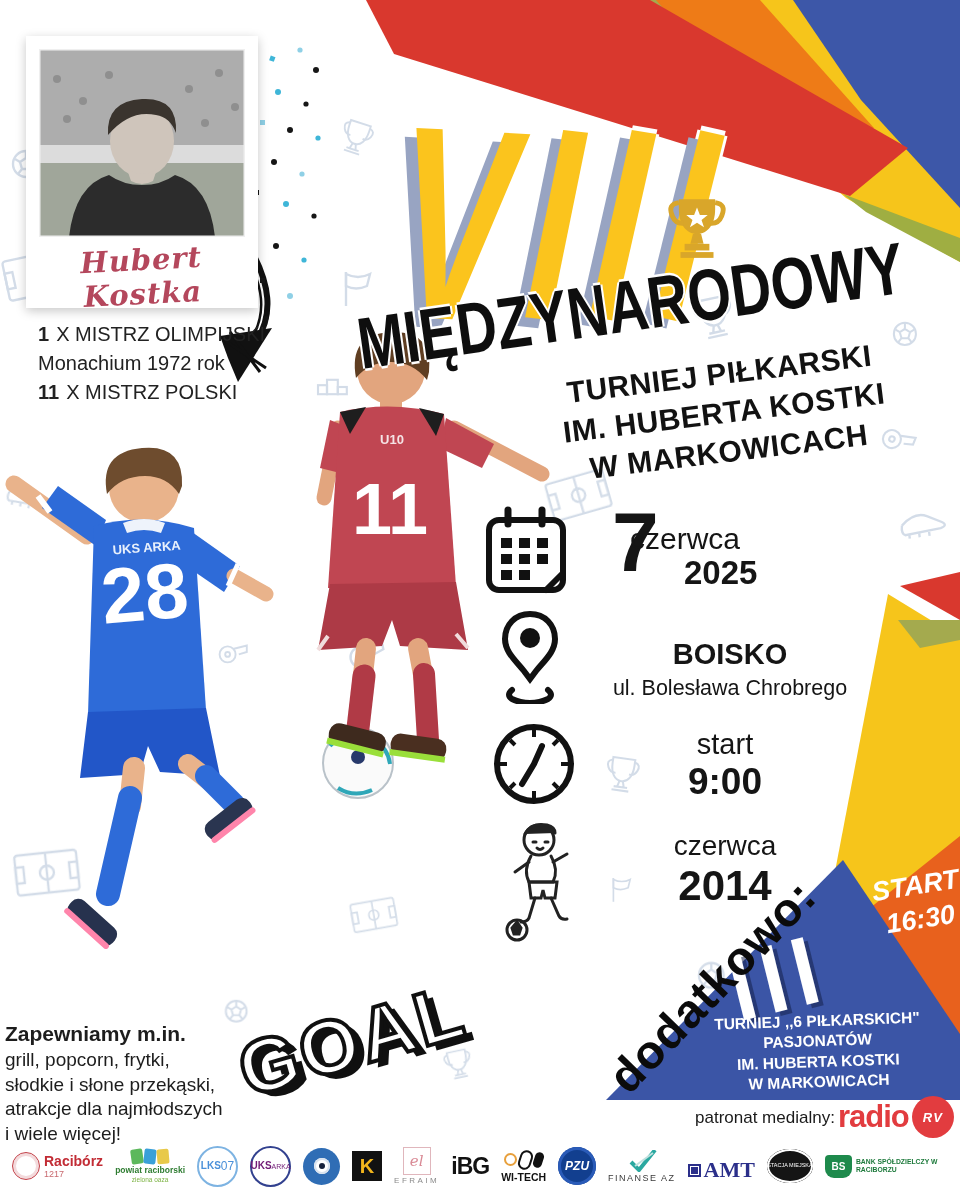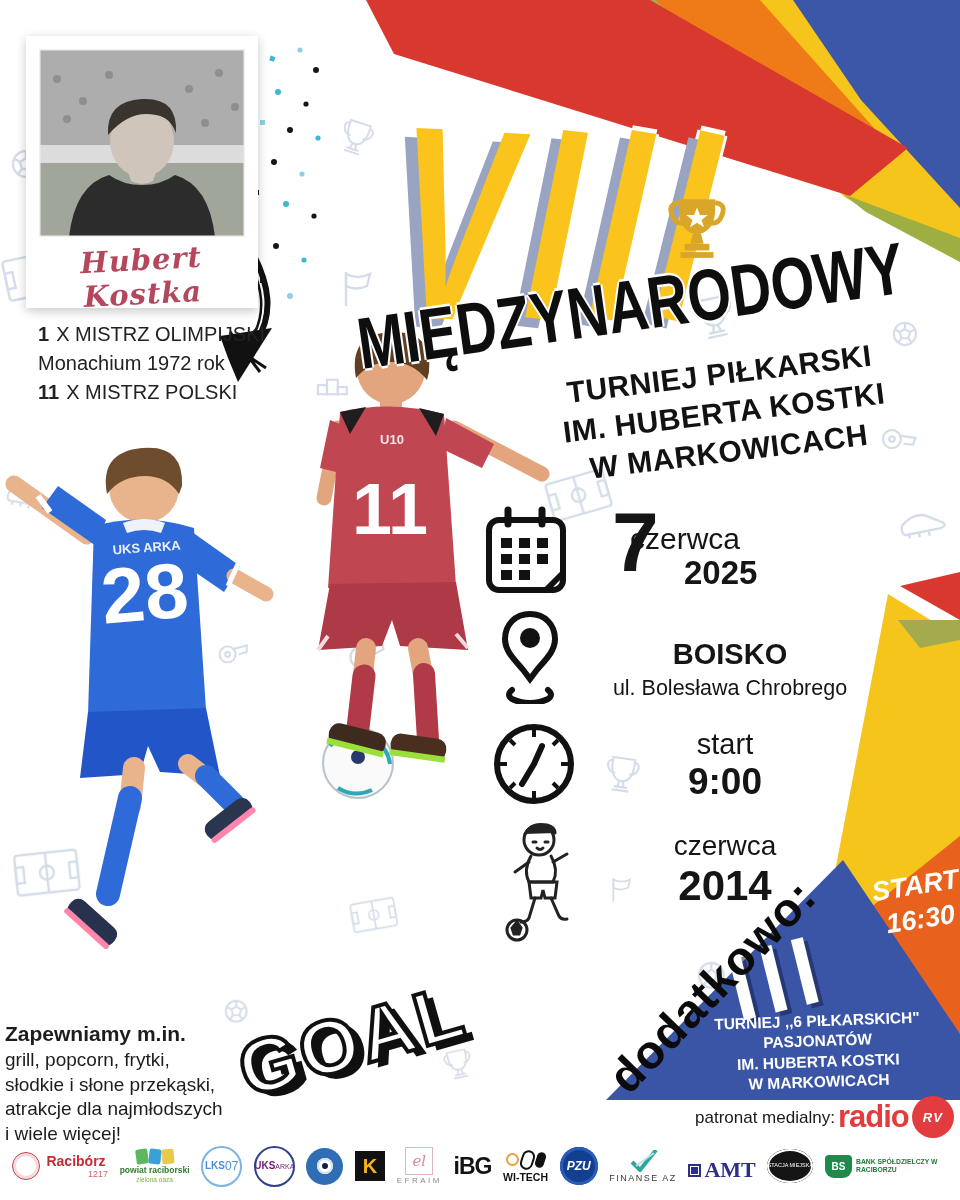--- a/index.html
+++ b/index.html
@@ -68,21 +68,21 @@
   .radio .rb{width:42px;height:42px;border-radius:50%;background:#e23c3f;color:#ffffff;margin-left:3px;
      display:flex;align-items:center;justify-content:center;font-size:13px;font-weight:800;
      font-style:italic;letter-spacing:1px;}
   
   .sponsors{left:0;top:1138px;width:960px;height:56px;display:flex;align-items:center;
      justify-content:space-between;padding:0 12px;box-sizing:border-box;z-index:8;}
   .sp{display:flex;flex-direction:column;align-items:center;justify-content:center;gap:1px;text-align:center;}
   .sp-row{display:flex;align-items:center;gap:4px;}
   .rac-crest{width:26px;height:26px;border:1.6px solid #c24048;border-radius:50%;box-shadow:inset 0 0 0 3px #f3dadc;}
   .rac-name{font-size:14px;font-weight:800;color:#c22c35;display:block;}
-  .rac-sub{font-size:9px;color:#c96a70;display:block;text-align:left;margin-left:44px;}
+  .rac-sub{font-size:9px;color:#c96a70;display:block;text-align:left;}
   .pow-marks{display:flex;gap:1px;}
   .pow-marks i{width:12px;height:15px;border-radius:2px;display:block;}
   .pow-name{font-size:8.5px;font-weight:700;color:#2f7d32;}
   .pow-sub{font-size:6.5px;color:#7bb241;}
   .circ{width:37px;height:37px;border-radius:50%;display:flex;flex-direction:row;align-items:center;
      justify-content:center;line-height:1;background:#fff;}
   .lks{border:2.4px solid #7db3e2;color:#4a90d9;}
   .lks .c1{font-size:10px;font-weight:800;}.lks .c2{font-size:12px;}
   .uks{border:2.4px solid #32418f;color:#701a75;}
   .uks .c1{font-size:10px;font-weight:800;}.uks .c2{font-size:7px;}

